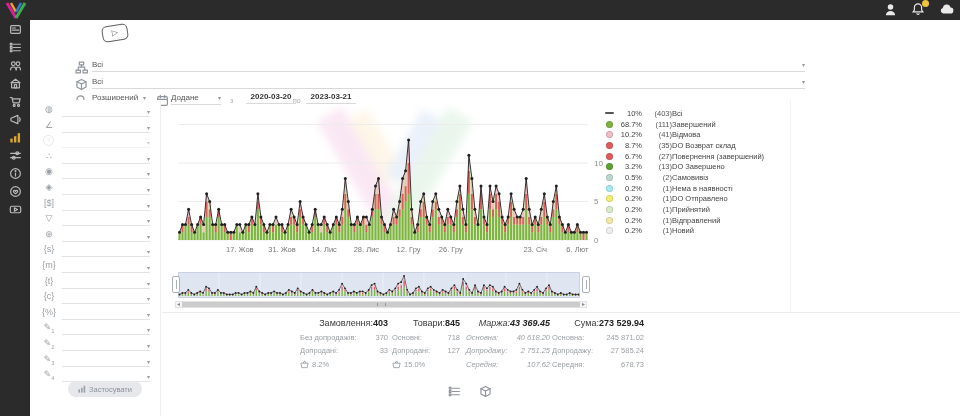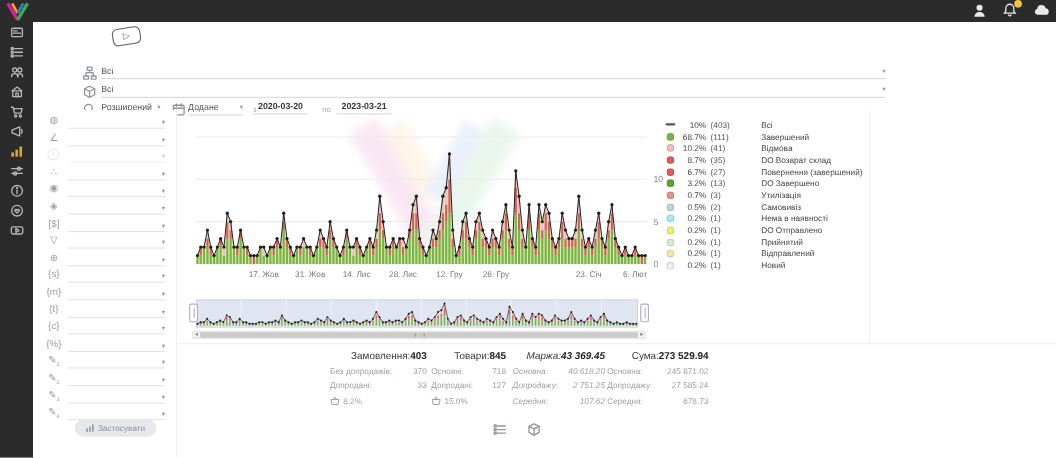--- a/index.html
+++ b/index.html
@@ -44,21 +44,21 @@
   
   .watermark{position:absolute;left:300px;top:98px;width:190px;height:150px;opacity:.10;filter:blur(4px);pointer-events:none}
   #mainChart{position:absolute;left:178px;top:96px}
   svg text{font-family:"Liberation Sans",sans-serif}
   .legend{position:absolute;left:604px;top:108px;width:190px}
   .lg-row{display:flex;align-items:center;height:10.7px;font-size:7.5px;color:#444;cursor:pointer}
   .lg-sym{width:10px;display:flex;justify-content:center;margin-right:3px}
   .lg-dot{width:7px;height:7px;border-radius:50%;border:1px solid rgba(0,0,0,.12);box-sizing:border-box}
   .lg-dash{width:9px;height:2px;border-radius:1px;background:#555}
   .lg-pct{width:25px;text-align:right;margin-right:4px}
-  .lg-cnt{width:26px;text-align:left;margin-right:20px;color:#555}
+  .lg-cnt{width:26px;text-align:right;margin-right:0;color:#555}
   .vline{position:absolute;left:790px;top:100px;width:1px;height:212px;background:#f2f2f2}
   .hline{position:absolute;left:162px;top:312px;width:798px;height:1px;background:#ededed}
   
   #mini{position:absolute;left:178px;top:272px}
   .handle{position:absolute;top:276px;width:8px;height:17px;background:#fff;border:1px solid #aab1bd;border-radius:2px;
     box-sizing:border-box;cursor:ew-resize}
   .handle::after{content:"";position:absolute;left:3px;top:3px;width:1px;height:9px;background:#aab1bd}
   .scrolltrack{position:absolute;left:175px;top:301px;width:412px;height:7px;background:#f4f4f4;border:1px solid #e2e2e2;
     box-sizing:border-box}
   .scrollthumb{position:absolute;left:6px;top:0;width:398px;height:5px;background:#cbcbcb;border-radius:1px;cursor:grab;
@@ -238,21 +238,21 @@
         <line x1="1.5" y1="5" x2="10.5" y2="5"></line>
         <line x1="4" y1="1.3" x2="4" y2="3.4"></line>
         <line x1="8" y1="1.3" x2="8" y2="3.4"></line>
       </svg>
   </span>
   <div class="fsel" style="left:141px;top:73px;width:50px">
     <span>Додане</span>
     <span class="caret">▾</span>
   </div>
   <span class="flab" style="left:200px;top:77px">з</span>
-  <div class="fdate" style="left:200px;top:72px;width:50px">2020-03-20</div>
+  <div class="fdate" style="left:216px;top:72px;width:50px">2020-03-20</div>
   <span class="flab" style="left:263px;top:77px">по</span>
   <div class="fdate" style="left:276px;top:72px;width:50px">2023-03-21</div>
 </div>
 
 <div class="filter-col" id="filterCol">
     <div class="lrow" style="top: 4px;">
       <span class="licon">◍</span>
       <div class="lline">
         <span class="caret">▾</span>
       </div>
@@ -857,28 +857,20 @@
     <div class="lg-row">
       <span class="lg-sym">
         <span class="lg-dot" style="background:#5aa332"></span>
       </span>
       <span class="lg-pct">3.2%</span>
       <span class="lg-cnt">(13)</span>
       <span class="lg-lbl">DO Завершено</span>
     </div>
     <div class="lg-row">
       <span class="lg-sym">
-        <span class="lg-dot" style="background:#e88f8f"></span>
-      </span>
-      <span class="lg-pct">0.7%</span>
-      <span class="lg-cnt">(3)</span>
-      <span class="lg-lbl">Утилізація</span>
-    </div>
-    <div class="lg-row">
-      <span class="lg-sym">
         <span class="lg-dot" style="background:#bcd9cf"></span>
       </span>
       <span class="lg-pct">0.5%</span>
       <span class="lg-cnt">(2)</span>
       <span class="lg-lbl">Самовивіз</span>
     </div>
     <div class="lg-row">
       <span class="lg-sym">
         <span class="lg-dot" style="background:#a3ecf5"></span>
       </span>

